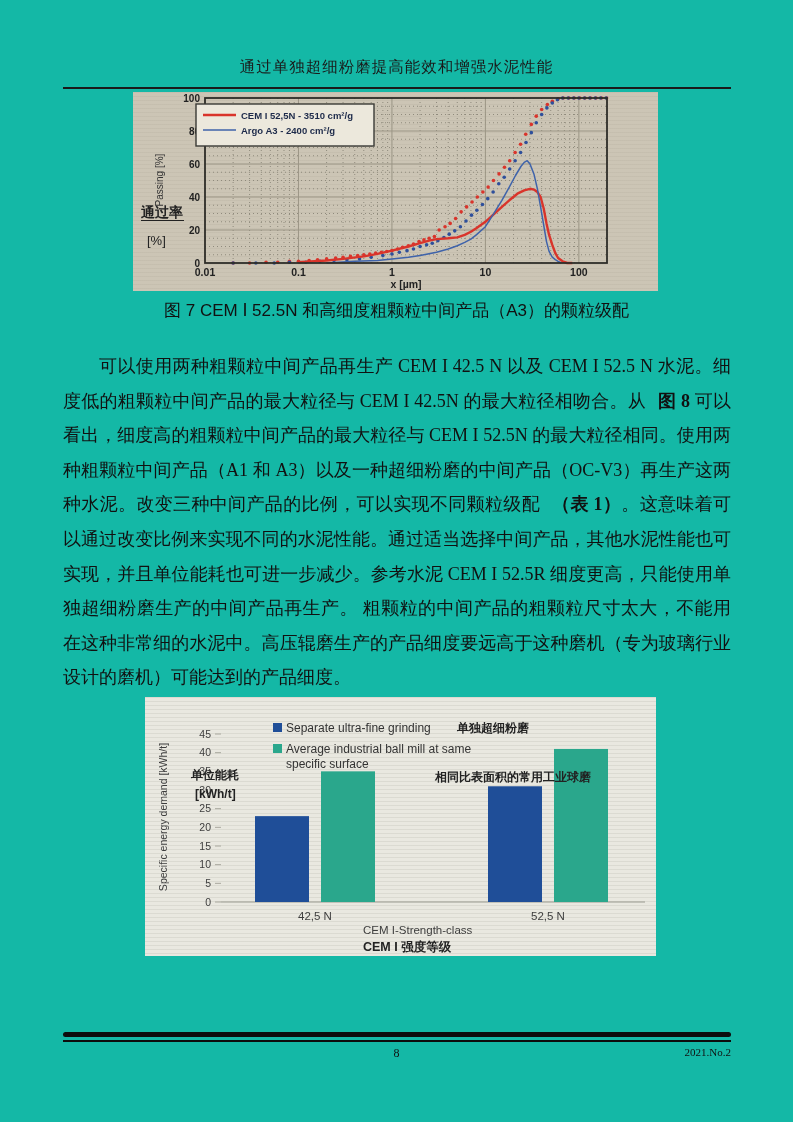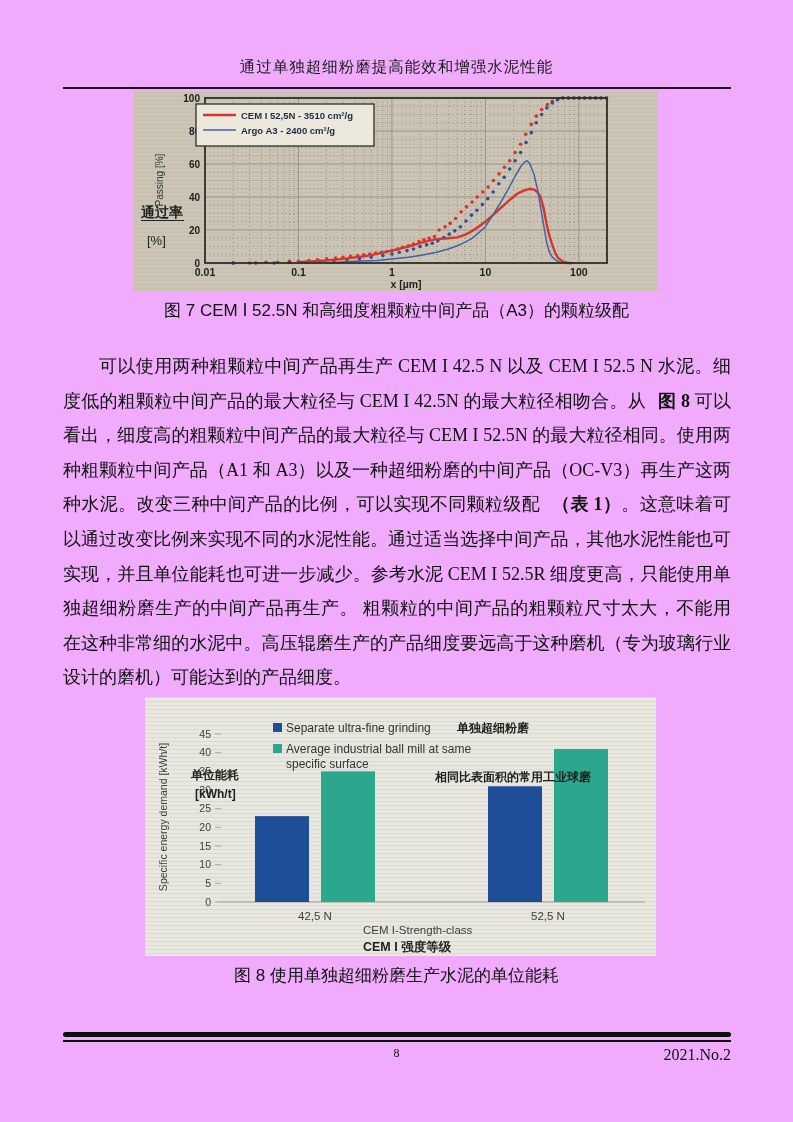--- a/index.html
+++ b/index.html
@@ -1,36 +1,36 @@
 <!DOCTYPE html>
 <html><head>
 <meta charset="utf-8">
 <style>
   html,body{margin:0;padding:0;background:#888;}
-  .page{position:relative;width:793px;height:1122px;background:#f0abfc;margin:0 auto;
+  .page{position:relative;width:793px;height:1122px;background:#14b8a6;margin:0 auto;
         font-family:"Liberation Serif","DejaVu Serif",serif;overflow:hidden;}
   .header-title{position:absolute;top:57px;left:0;width:100%;text-align:center;
         font-size:15.5px;color:#1a1a1a;letter-spacing:1px;}
   .header-rule{position:absolute;top:87px;left:63px;width:668px;height:2px;background:#1a1a1a;}
   .scan7{position:absolute;left:133px;top:92px;width:525px;height:199px;background:#ccc5b5;
         background-image:repeating-linear-gradient(180deg,rgba(120,115,100,.08) 0 1px,transparent 1px 4px);}
   .scan8{position:absolute;left:145px;top:697px;width:511px;height:259px;background:#e9e8e0;
         background-image:repeating-linear-gradient(180deg,rgba(170,170,158,.22) 0 1px,transparent 1px 4px);}
   .caption{position:absolute;left:0;width:100%;text-align:center;
         font-family:"Liberation Sans","DejaVu Sans",sans-serif;font-size:17px;color:#111;}
   .cap7{top:299px;}
   .cap8{top:964px;}
   .body-par{position:absolute;left:63px;top:331px;width:668px;font-size:18px;line-height:34.6px;
         text-align:justify;text-indent:2em;color:#111;}
   .body-par b{font-weight:bold;padding-left:12px;}
   .foot-thick{position:absolute;left:63px;top:1032px;width:668px;height:5px;background:#0d0d0d;border-radius:3px;}
   .foot-thin{position:absolute;left:63px;top:1040px;width:668px;height:1.5px;background:#0d0d0d;}
   .page-num{position:absolute;top:1046px;left:0;width:100%;text-align:center;font-size:12px;color:#111;
         font-family:"Liberation Serif",serif;}
-  .issue{position:absolute;top:1046px;right:62px;font-size:16px;color:#111;
+  .issue{position:absolute;top:1046px;right:62px;font-size:11px;color:#111;
         font-family:"Liberation Serif",serif;}
   svg{display:block;}
   svg text{font-family:"Liberation Sans","DejaVu Sans",sans-serif;}
 </style>
 </head>
 <body>
 
 <div class="page">
 
   <div class="header-title">通过单独超细粉磨提高能效和增强水泥性能</div>
@@ -269,20 +269,19 @@
         <text x="50" y="101" font-size="12" font-weight="bold" fill="#222">[kWh/t]</text>
         <rect x="128" y="26" width="9" height="9" fill="#1f4e98"></rect>
         <text x="141" y="35" font-size="12" fill="#333">Separate ultra-fine grinding</text>
         <text x="312" y="35" font-size="12" font-weight="bold" fill="#222">单独超细粉磨</text>
         <rect x="128" y="47" width="9" height="9" fill="#2aa78c"></rect>
         <text x="141" y="56" font-size="12" fill="#333">Average industrial ball mill at same</text>
         <text x="141" y="71" font-size="12" fill="#333">specific surface</text>
         <text x="290" y="84" font-size="12" font-weight="bold" fill="#222">相同比表面积的常用工业球磨</text>
       </svg>
   </div>
-  <div class="caption cap8">图 8 使用单独超细粉磨生产水泥的单位能耗</div>
 
   <div class="foot-thick"></div>
   <div class="foot-thin"></div>
   <div class="page-num">8</div>
   <div class="issue">2021.No.2</div>
 
 </div>
 
 </body></html>

